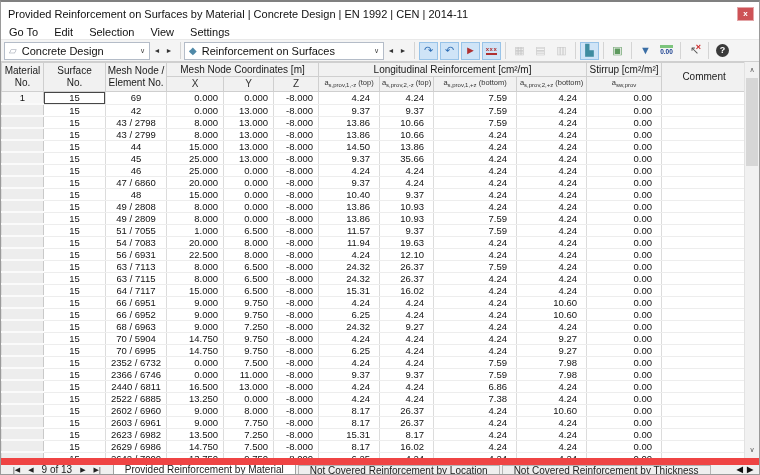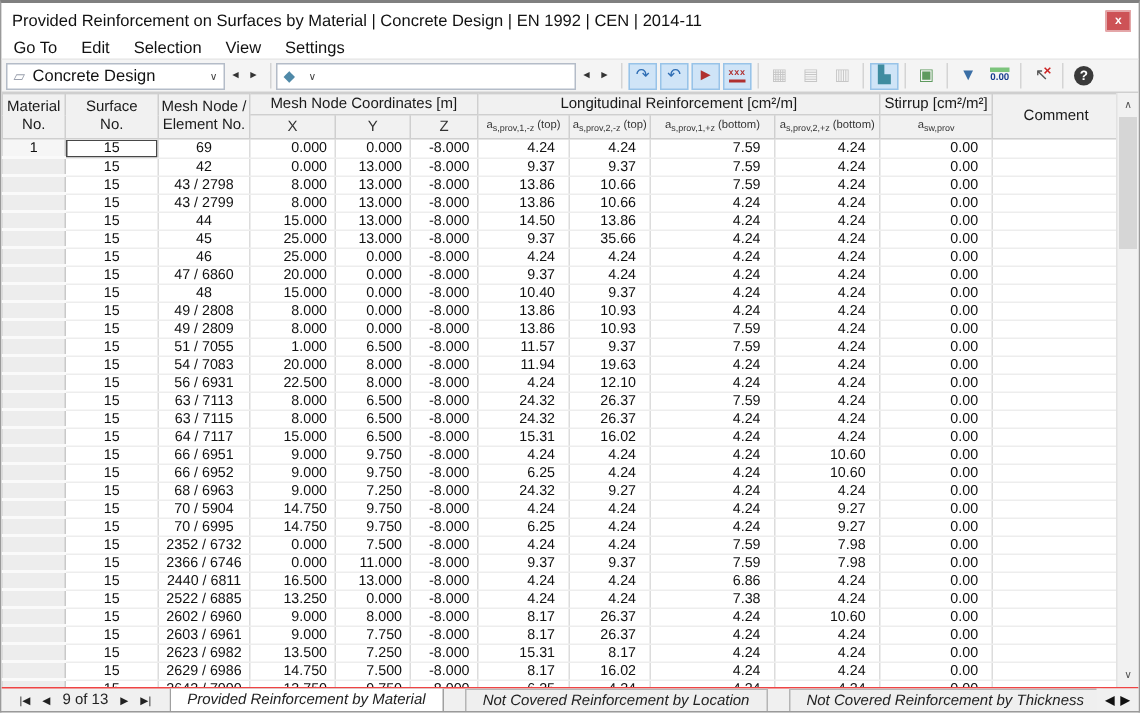--- a/index.html
+++ b/index.html
@@ -80,29 +80,29 @@
     background:#f1f1f1; border-left:1px solid #e2e2e2; }
   .vscroll .arr { position:absolute; left:0; width:14px; height:14px; font-size:7px;
     color:#555; display:flex; align-items:center; justify-content:center; }
   .vscroll .arr.up { top:1px; }
   .vscroll .arr.down { bottom:1px; }
   .vscroll .thumb { position:absolute; left:1px; top:16px; width:12px; height:88px;
     background:#d6d6d6; }
 
   
   .tabbar { height:16px; flex:0 0 16px; background:#f0f0f0;
-    border-top:1px solid #ef4444; display:flex; align-items:stretch;
+    border-top:7px solid #ef4444; display:flex; align-items:stretch;
     font-size:10px; color:#222; position:relative; }
   .pager { display:flex; align-items:center; gap:8px; padding:0 12px; flex:0 0 auto; }
   .pgbtn { font-size:7px; color:#222; white-space:nowrap; }
   .pgcount { font-size:10px; }
   .tabstrip { display:flex; align-items:stretch; overflow:hidden; flex:1; }
   .tab { display:flex; align-items:center; padding:0 11px; white-space:nowrap;
     background:#efefef; border:1px solid #b5b5b5; border-bottom:none;
-    margin-right:14px; font-size:10px;font-style:italic; }
+    margin-right:2px; font-size:10px; }
   .tab.active { background:#fff; margin-top:-1px; border-color:#a0a0a0; }
   .tabscroll { position:absolute; right:0; top:0; bottom:0; width:28px;
     background:#f0f0f0; display:flex; align-items:center; justify-content:center;
     gap:4px; }
   .tabscroll span { font-size:8px; color:#111; font-weight:bold; }
 </style>
 </head>
 <body>
 
 <div class="window" data-name="results-window">
@@ -126,20 +126,21 @@
       <span class="clbl" data-name="design-case-value">Concrete Design</span>
       <span class="chev" data-name="chevron-down-icon">∨</span>
     </div>
     <div class="combo-nav" data-name="design-case-nav">
       <span class="cnav" data-name="previous-case-button">◄</span>
       <span class="cnav" data-name="next-case-button">►</span>
     </div>
     <i class="tb-sep" data-name="toolbar-separator"></i>
     <div class="combo" style="width:200px" data-name="result-type-combobox">
       <span class="cicon" style="color:#4f89a8" data-name="surface-result-icon">◆</span>
+      <span class="clbl" data-name="result-type-value">Reinforcement on Surfaces</span>
       <span class="chev" data-name="chevron-down-icon">∨</span>
     </div>
     <div class="combo-nav" data-name="result-type-nav">
       <span class="cnav" data-name="previous-result-button">◄</span>
       <span class="cnav" data-name="next-result-button">►</span>
     </div>
     <i class="tb-sep" data-name="toolbar-separator"></i>
     <div class="tbuttons" data-name="toolbar-buttons">
         <span class="tbtn active" data-name="go-to-graphic-icon">
           <span class="glyph" style="color: rgb(46, 109, 180);">↷</span>

